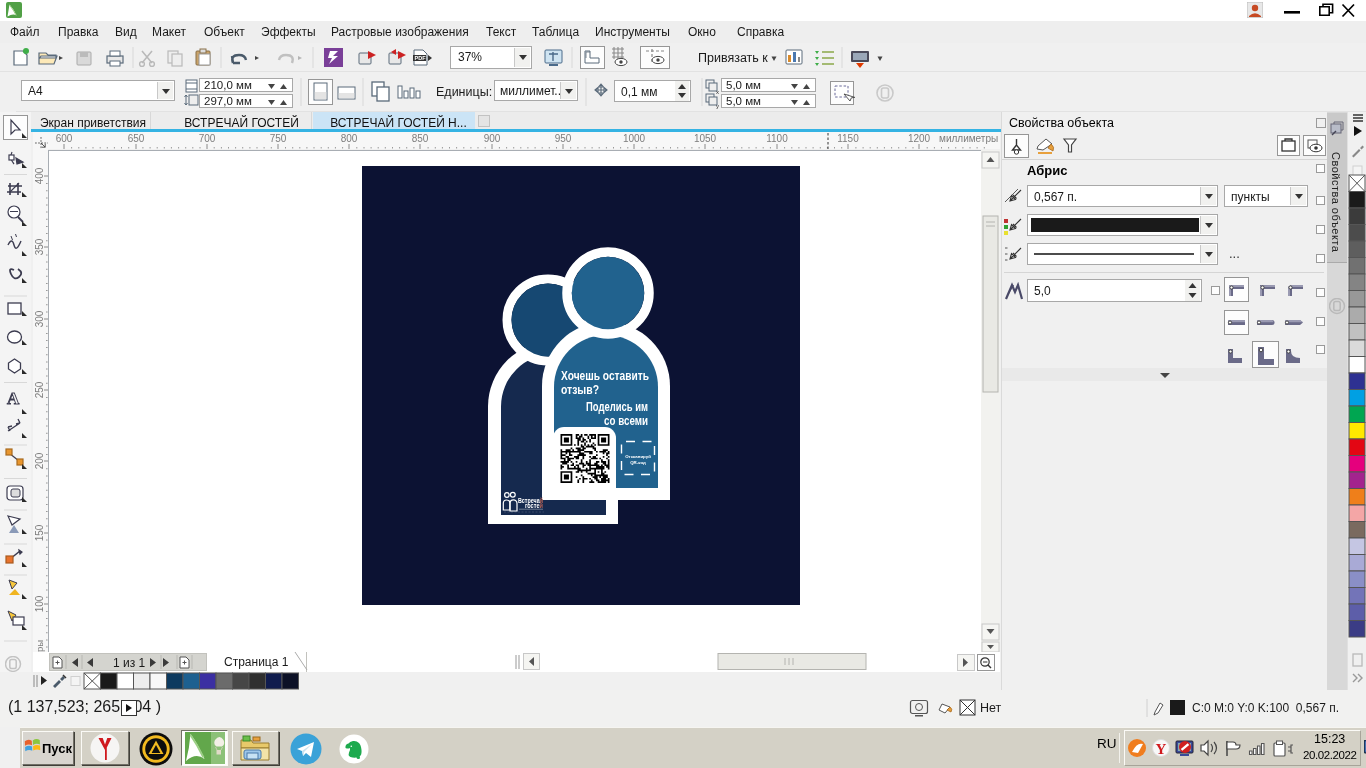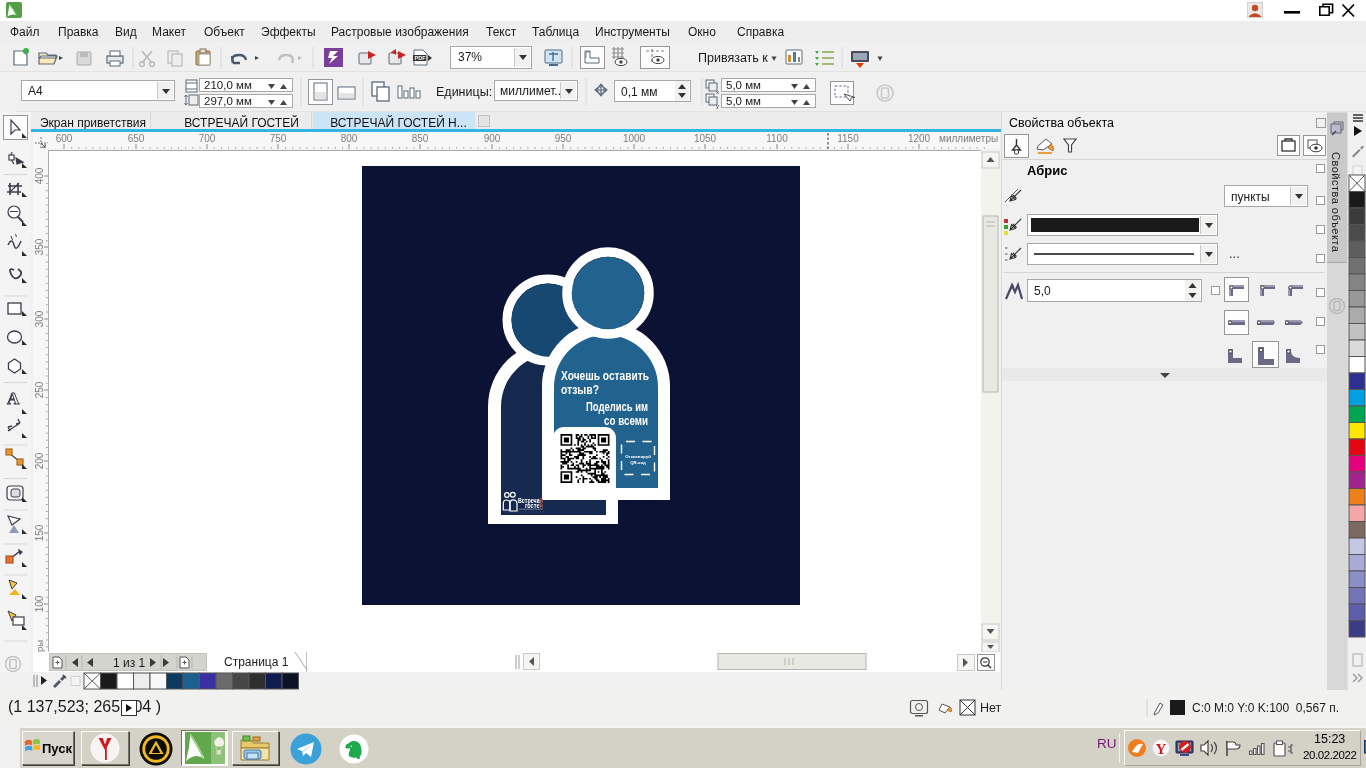--- a/index.html
+++ b/index.html
@@ -519,20 +519,24 @@
 <path d="M6 15 L17 4 M6 15 l1.5-5.5 4 4z M9 9 l3.5 3.5" stroke-width="1.1"></path>
 <path d="M6 44 L17 33 M6 44 l1.5-5.5 4 4z M9 38 l3.5 3.5" stroke-width="1.1"></path>
 <path d="M6 73 L17 62 M6 73 l1.5-5.5 4 4z M9 67 l3.5 3.5" stroke-width="1.1"></path>
 </g>
 <path d="M1 16 L14 3" stroke="#333" stroke-width="0.8"></path>
 <rect x="0" y="33" width="4" height="4" fill="#c03030"></rect>
       <rect x="0" y="39" width="4" height="4" fill="#30a030"></rect>
       <rect x="0" y="45" width="4" height="4" fill="#e8e030"></rect>
 <path d="M1 62h2.5M1 68h2.5M1 74h2.5" stroke="#888" stroke-width="1.5"></path>
 </svg>
+<div class="combo" style="left:25px;top:73px;width:191px;height:22px">
+      <span style="position:absolute;left:6px;top:4px">0,567 п.</span>
+      <span class="arr"></span>
+    </div>
 <div class="combo" style="left:222px;top:73px;width:84px;height:22px">
       <span style="position:absolute;left:6px;top:4px">пункты</span>
       <span class="arr"></span>
     </div>
 <div class="combo" style="left:25px;top:102px;width:191px;height:22px">
       <span style="position:absolute;left:3px;top:3px;width:168px;height:14px;background:#1a1a1a"></span>
       <span class="arr"></span>
     </div>
 <div class="combo" style="left:25px;top:131px;width:191px;height:22px">
       <svg width="170" height="20" style="position:absolute;left:3px;top:0">
@@ -689,21 +693,21 @@
       <circle cx="16" cy="16" r="15.5" fill="#3aa2d8"></circle>
       <path d="M7 16l17-7-3 15-5-4-3 3-1-5z" fill="#fff"></path>
       <path d="M12 18l10-7-8 8-0.5 4-1.5-5z" fill="#c8e2f0"></path>
     </svg>
 <svg class="abs" style="left:319px;top:6px" width="30" height="30">
       <circle cx="15" cy="15" r="14.5" fill="#fff"></circle>
 <path d="M9.5 9.5 q-3.5 0.5-3 4.5 q2.5 1 4.5 0 q0.5 2.5-1 4.5 q-1.5 4.5 3.5 5 q4.5 0.5 7-1 q2.5-1.5 2-6.5 q-0.5-5-2.5-7 q-2.5-2.5-6-2 q-3.5 0.5-4.5 2.5z" fill="#1daa4e"></path>
 <path d="M19 21.5 q2 0 2 2 q0 1.5-1.5 1.5 q-2 0-2-1.5 q0-2 1.5-2z" fill="#1daa4e"></path>
 <circle cx="12.3" cy="12.3" r="0.8" fill="#fff"></circle>
     </svg>
-<span class="abs" style="left:1077px;top:8px;font-size:13.5px;color:#701a75">RU</span>
+<span class="abs" style="left:1077px;top:8px;font-size:13.5px;color:#000000">RU</span>
 <div class="abs" style="left:1099px;top:5px;width:1px;height:30px;background:#b0ada2;border-right:1px solid #f2f1ec"></div>
 <div class="abs" style="left:1104px;top:2px;width:237px;height:36px;border:1px solid;border-color:#fbfaf6 #a7a499 #a7a499 #fbfaf6"></div>
 <svg class="abs" style="left:1108px;top:11px" width="165" height="20">
 <circle cx="9" cy="9" r="9" fill="#f07d1e"></circle>
       <path d="M4 13 Q9 3 15 5 L10 14z" fill="#fff"></path>
 <circle cx="33" cy="9" r="8.5" fill="#f8f8f8" stroke="#ddd"></circle>
       <text x="33" y="15" font-size="15" font-weight="bold" fill="#d0191e" text-anchor="middle" font-family="Liberation Serif">Y</text>
 <rect x="48" y="2" width="17" height="12" rx="1" fill="#3a4a9a" stroke="#223"></rect>
       <rect x="50" y="4" width="13" height="8" fill="#8aa"></rect>
       <circle cx="57" cy="8" r="6" fill="#d02020"></circle>

